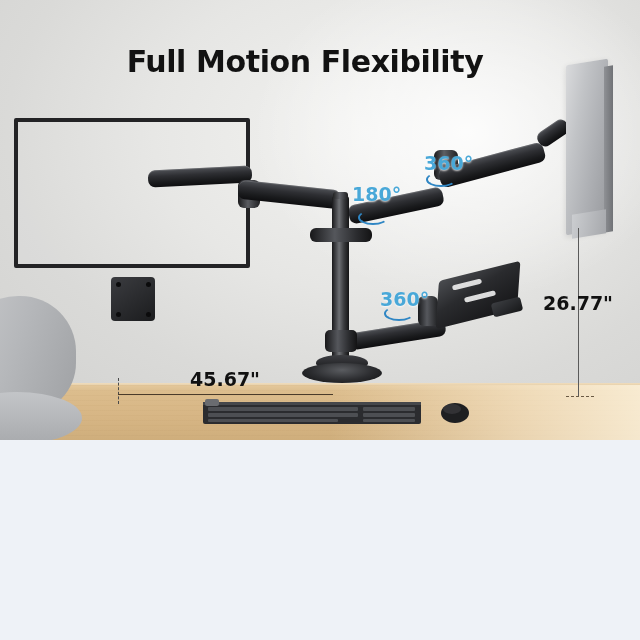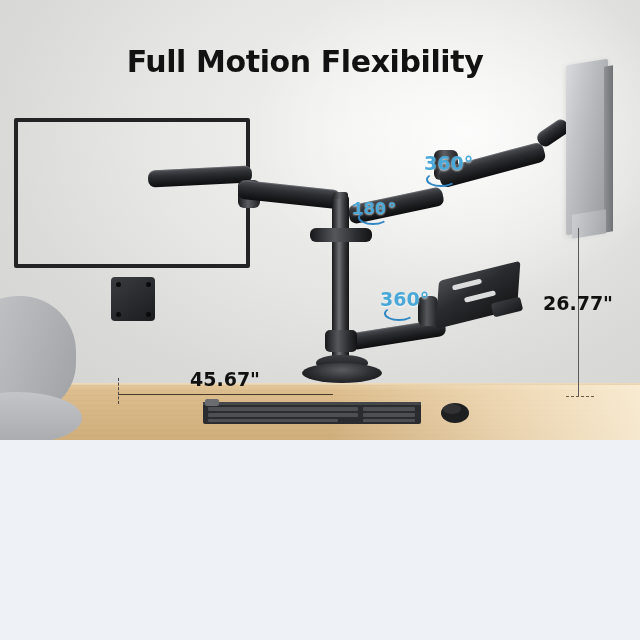--- a/index.html
+++ b/index.html
@@ -93,21 +93,21 @@
   .tray-slot{position:absolute;background:rgba(235,235,235,.92);border-radius:3px;}
   .ts1{left:452px;top:282px;width:30px;height:5px;transform:rotate(-14deg);}
   .ts2{left:464px;top:294px;width:32px;height:5px;transform:rotate(-14deg);}
   .tray-lip{position:absolute;left:492px;top:300px;width:30px;height:14px;transform:rotate(-14deg);
         background:linear-gradient(160deg,#3c3e42,#17181a);border-radius:3px;}
 
   
   .deg{position:absolute;color:#49a8d8;font-weight:bold;font-size:19px;
        font-family:"DejaVu Sans","Liberation Sans",sans-serif;text-shadow:0 1px 2px rgba(255,255,255,.8);}
   .deg-360a{left:424px;top:152px;}
-  .deg-180{left:352px;top:198px;font-family:Liberation Mono, monospace;}
+  .deg-180{left:352px;top:183px;}
   .deg-360b{left:380px;top:288px;}
   .rot-arrow{position:absolute;width:26px;height:11px;border:2px solid #2f86c4;border-radius:50%;
        border-top-color:transparent;border-right-color:transparent;}
   .ra1{left:426px;top:172px;}
   .ra2{left:358px;top:210px;}
   .ra3{left:384px;top:306px;}
 
   
   .dim-text{position:absolute;font-weight:bold;font-size:19px;color:#111;
        font-family:"DejaVu Sans","Liberation Sans",sans-serif;}

